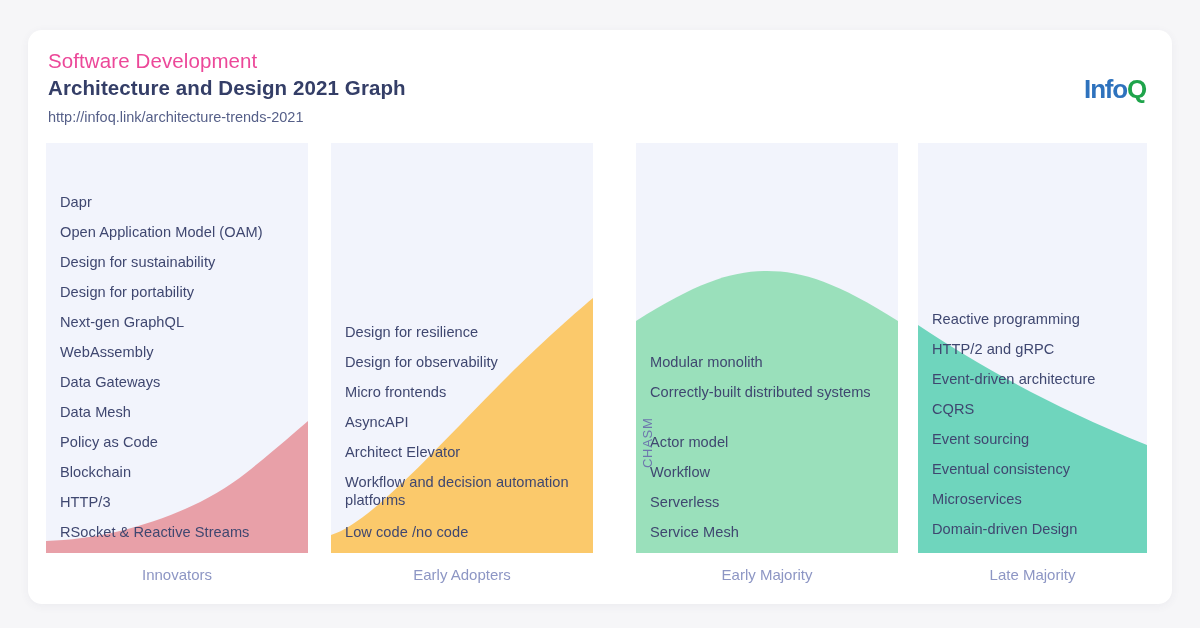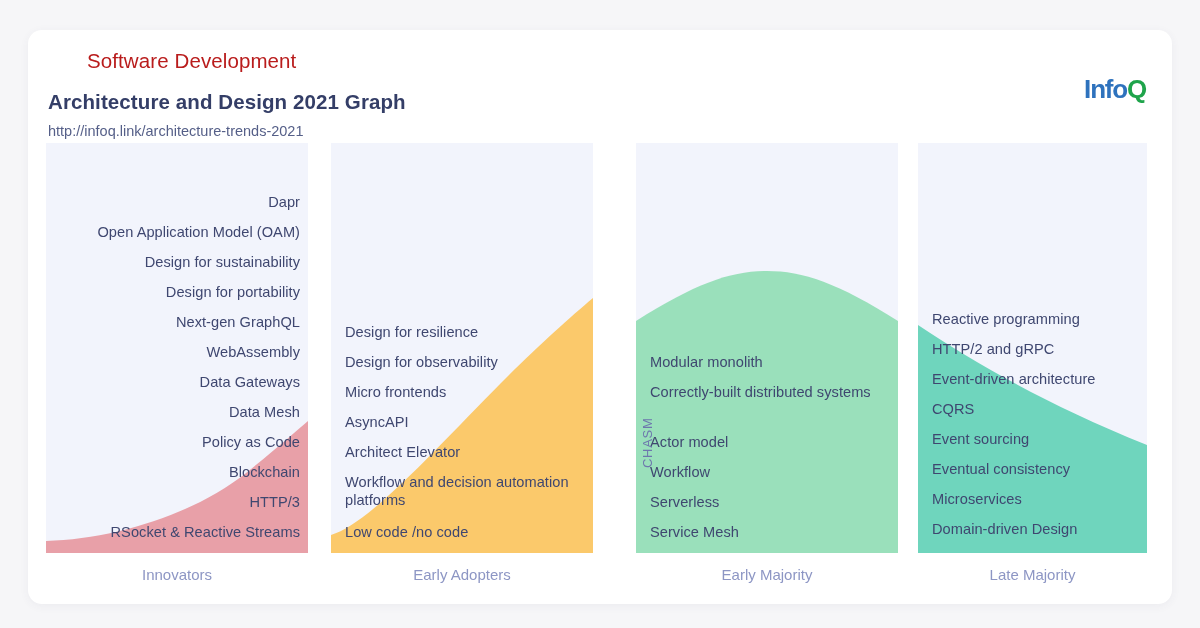--- a/index.html
+++ b/index.html
@@ -38,32 +38,31 @@
   .header {
     position: absolute;
     left: 20px;
     top: 18px;
     right: 20px;
     height: 90px;
   }
   .title-line1 {
     font-size: 20.5px;
     font-weight: 400;
-    color: #b91c1c;
+    color: #ec4899;
     letter-spacing: 0.1px;
     line-height: 26px;
-    margin-left: 39px;
   }
   .title-line2 {
     font-size: 20.5px;
     font-weight: 700;
     color: #343e67;
     letter-spacing: 0.1px;
     line-height: 26px;
-    margin-top: 15px;
+    margin-top: 1px;
   }
   .subtitle {
     font-size: 14.5px;
     font-weight: 400;
     color: #555f88;
     line-height: 22px;
     margin-top: 5px;
   }
 
   .logo {
@@ -88,21 +87,21 @@
   }
 
   .col {
     position: absolute;
     top: 0;
     width: 262px;
     height: 410px;
     background: #f2f4fc;
     overflow: hidden;
   }
-  .col-0 { left: 0px; text-align: right; }
+  .col-0 { left: 0px; }
   .col-1 { left: 285px; }
   .col-2 { left: 590px; }
   .col-3 { left: 872px;  width: 229px; }
 
   .curve {
     position: absolute;
     left: 0;
     top: 0;
     width: 100%;
     height: 100%;

